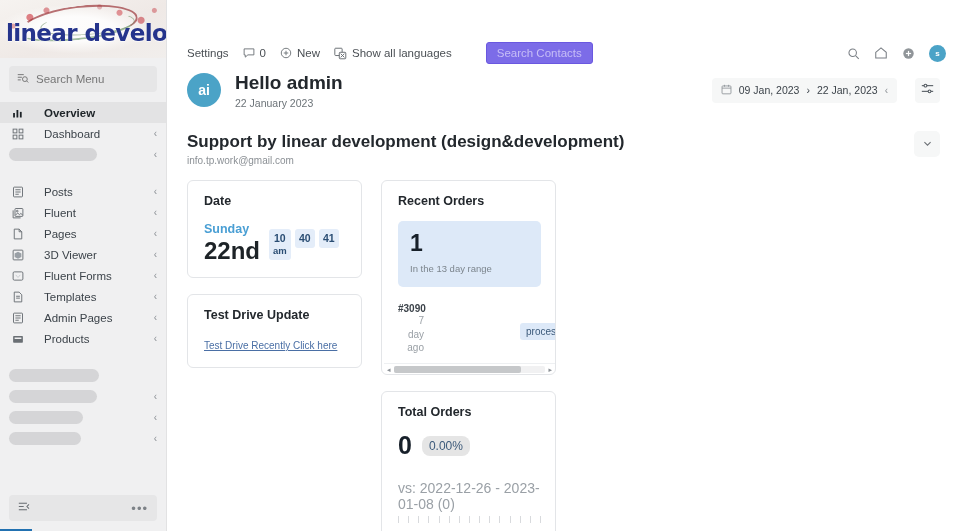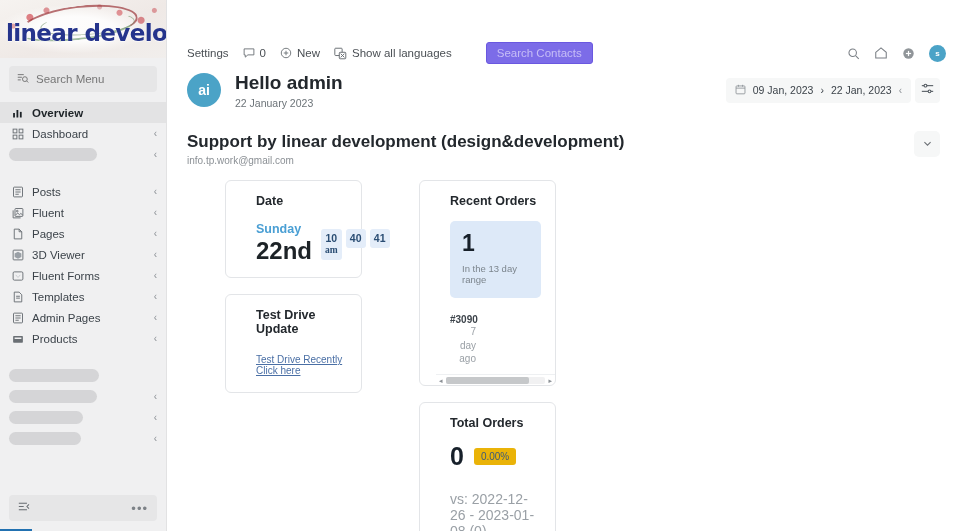--- a/index.html
+++ b/index.html
@@ -75,21 +75,21 @@
   }
   .search-menu .sm-label { font-size: 11.5px; color: #767676; text-align: right; }
   .sidebar-scroll {
     flex: 1 1 auto;
     overflow: hidden;
   }
   .nav-item {
     display: flex; align-items: center;
     height: 21px;
     padding: 0 9px 0 11px;
-    gap: 8px;
+    gap: 20px;
     font-size: 11.5px;
     color: #3c434a;
     position: relative;
   }
   .nav-item.active { background: #e3e3e4; font-weight: 700; color: #1d2327; }
   .nav-item .ico {
     width: 13px; height: 13px; flex: 0 0 13px;
     display: inline-flex; align-items: center; justify-content: center;
     color: #6a6f74;
   }
@@ -172,21 +172,21 @@
     width: 34px; height: 34px; border-radius: 50%;
     background: #4ba3c7; color: #fff;
     display: flex; align-items: center; justify-content: center;
     font-size: 14px; font-weight: 600;
     flex: 0 0 34px;
   }
   .greet-title { font-size: 19px; font-weight: 700; color: #23282d; line-height: 1.2; }
   .greet-sub { font-size: 10.5px; color: #6c7378; margin-top: 2px; }
 
   .daterange-wrap {
-    margin-left: auto; display: flex; gap: 4px;
+    margin-left: auto; display: flex; gap: 18px;
   }
   .daterange {
     background: #f6f7f7;
     border-radius: 4px;
     height: 25px;
     display: flex; align-items: center; gap: 7px;
     padding: 0 9px;
     font-size: 10.5px; color: #3c434a;
   }
   .daterange .chev { color: #8b9095; font-size: 10px; }
@@ -214,39 +214,38 @@
   .cards {
     padding: 14px 20px 0 20px;
     display: flex; gap: 19px;
     align-items: flex-start;
   }
   .col { display: flex; flex-direction: column; gap: 16px; width: 175px; }
   .card {
     border: 1px solid #e3e5e8;
     border-radius: 6px;
     background: #fff;
-    padding: 13px 14px 14px 30px;
-    margin-left: 38px;
+    padding: 13px 14px 14px 16px;
   }
   .card-title { font-size: 12.5px; font-weight: 700; color: #23282d; }
 
   
   .date-body { display: flex; align-items: flex-end; gap: 9px; margin-top: 15px; }
   .dow { font-size: 12.5px; font-weight: 700; color: #4a9fd4; line-height: 1; }
   .dnum { font-size: 24px; font-weight: 700; color: #1d2327; line-height: 1.05; margin-top: 2px; }
   .time-boxes { display: flex; gap: 4px; align-items: flex-start; padding-bottom: 3px; }
   .tbox {
     background: #e4edf9; color: #2a4d73;
     border-radius: 3px;
     font-size: 10.5px; font-weight: 600;
     padding: 3px 4px;
     min-width: 20px; text-align: center;
     line-height: 1.25;
   }
-  .tbox .ampm { display: block; font-size: 9.5px; font-weight: 600; font-family: Liberation Serif, serif; }
+  .tbox .ampm { display: block; font-size: 9.5px; font-weight: 600; }
 
   
   .tdrive-link {
     display: inline-block; margin-top: 18px;
     font-size: 10px; color: #4a6fa5;
     text-decoration: underline;
   }
 
   
   .ro-card { padding-bottom: 0; position: relative; overflow: hidden; }
@@ -275,22 +274,22 @@
     padding: 0 3px; gap: 3px;
   }
   .hscroll .arw { font-size: 7px; color: #8b9095; line-height: 1; }
   .hs-track { flex: 1 1 auto; height: 7px; background: #f1f1f2; border-radius: 2px; position: relative; }
   .hs-thumb { position: absolute; left: 0; top: 0; height: 7px; width: 84%; background: #c6c8ca; border-radius: 2px; }
 
   
   .to-body { display: flex; align-items: center; gap: 10px; margin-top: 14px; }
   .to-num { font-size: 25px; font-weight: 700; color: #17202a; line-height: 1; }
   .to-pct {
-    background: #eab308; color: #3c5a7a;
-    font-size: 10px; border-radius: 3px; padding: 3px 7px;
+    background: #e5e5e5; color: #3c5a7a;
+    font-size: 12px; border-radius: 8px; padding: 3px 7px;
   }
   .to-vs { font-size: 14px; color: #9aa0a6; margin-top: 22px; }
   .to-ticks { display: flex; gap: 0; margin-top: 4px; justify-content: space-between; }
   .to-ticks i { display: block; width: 1px; height: 7px; background: #d8dadd; }
 </style>
 </head>
 <body>
 
 <div id="app">
 

